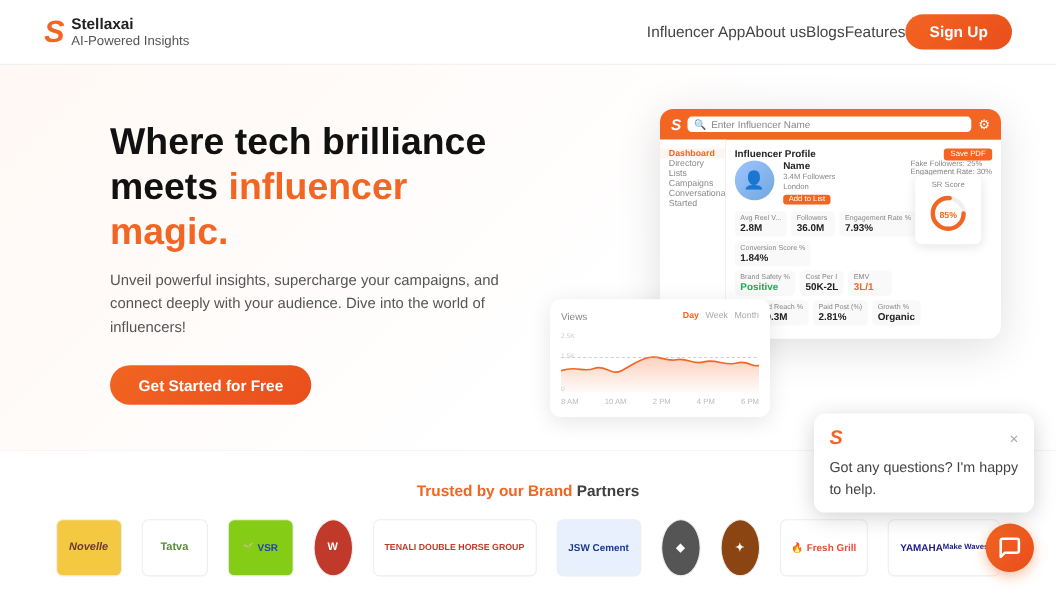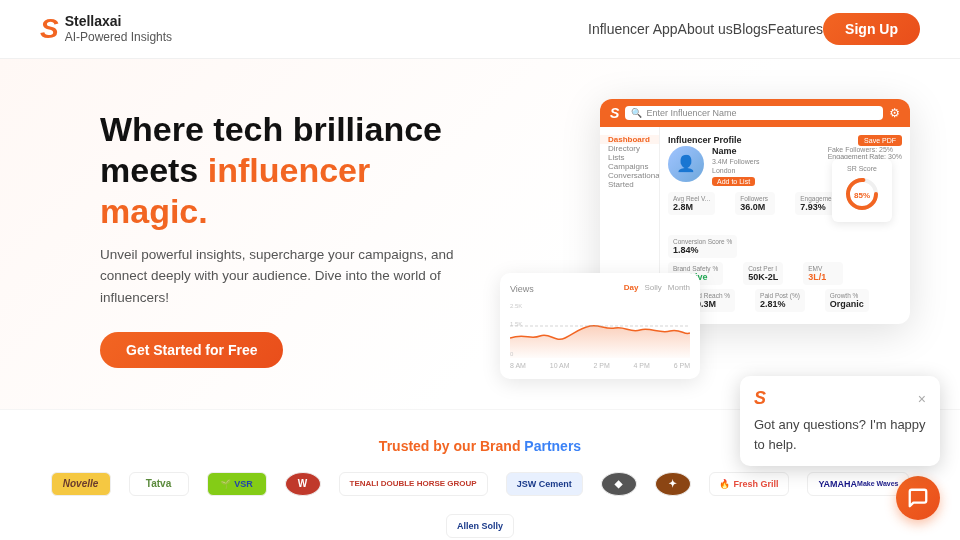--- a/index.html
+++ b/index.html
@@ -79,21 +79,21 @@
     .tag { background: #f26522; color: #fff; border-radius: 3px; padding: 1px 5px; font-size: 7px; }
     .sr-score-box {
       position: absolute; right: 18px; top: 60px;
       background: #fff; border-radius: 6px; box-shadow: 0 2px 10px rgba(0,0,0,0.1);
       padding: 6px 8px; text-align: center; width: 60px;
     }
     .sr-score-label { font-size: 7px; color: #888; }
     .sr-score-donut { width: 36px; height: 36px; margin: 4px auto; position: relative; }
     .sr-score-donut svg { width: 36px; height: 36px; }
 
-    .stats-row { display: flex; gap: 20px; margin-bottom: 4px; flex-wrap: wrap; }
+    .stats-row { display: flex; gap: 4px; margin-bottom: 4px; flex-wrap: wrap; }
     .stat-box { background: #f9f9f9; border-radius: 4px; padding: 3px 5px; min-width: 40px; }
     .stat-label { font-size: 6.5px; color: #888; }
     .stat-value { font-size: 9px; font-weight: 700; color: #222; }
     .stat-value.green { color: #22aa55; }
     .stat-value.orange { color: #f26522; }
 
     
     .chart-card {
       background: #fff; border-radius: 10px;
       box-shadow: 0 4px 20px rgba(0,0,0,0.10);
@@ -111,21 +111,21 @@
 
     
     .trusted-section {
       background: #fff; padding: 28px 40px 20px;
       border-top: 1px solid #f5f5f5;
     }
     .trusted-title { text-align: center; font-size: 14px; font-weight: 600; color: #333; margin-bottom: 18px; }
     .trusted-title span { color: #f26522; }
     .brand-logos { display: flex; align-items: center; justify-content: center; gap: 18px; flex-wrap: wrap; }
     .brand-logo {
-      height: 24px; display: flex; align-items: center; justify-content: center;
+      height: 52px; display: flex; align-items: center; justify-content: center;
       background: #f9f9f9; border-radius: 6px; padding: 4px 10px;
       font-size: 10px; font-weight: 700; color: #555; min-width: 60px;
       border: 1px solid #eee;
     }
     .brand-logo.novelle { background: #f5c842; color: #6b3c2e; font-style: italic; }
     .brand-logo.tatva { background: #fff; color: #5b8a3c; }
     .brand-logo.vsr { background: #84cc16; color: #2244aa; }
     .brand-logo.warrior { background: #c0392b; color: #fff; border-radius: 50%; width: 36px; min-width: 36px; padding: 0; }
     .brand-logo.tenali { background: #fff; color: #c0392b; font-size: 9px; }
     .brand-logo.jsw { background: #e8f0fe; color: #1a3a8a; }
@@ -287,21 +287,21 @@
           </div>
         </div>
       </div>
     </div>
 
     <div class="chart-card">
       <div class="chart-header">
         <span class="chart-views-label">Views</span>
         <div class="chart-tabs">
           <span class="chart-tab active">Day</span>
-          <span class="chart-tab">Solly</span>
+          <span class="chart-tab">Week</span>
           <span class="chart-tab">Month</span>
         </div>
       </div>
       <svg class="chart-area" viewBox="0 0 180 60" preserveAspectRatio="none">
         <defs>
           <linearGradient id="chartGrad" x1="0" y1="0" x2="0" y2="1">
             <stop offset="0%" stop-color="#f26522" stop-opacity="0.3"></stop>
             <stop offset="100%" stop-color="#f26522" stop-opacity="0.02"></stop>
           </linearGradient>
         </defs>
@@ -319,21 +319,21 @@
         <span>2 PM</span>
         <span>4 PM</span>
         <span>6 PM</span>
       </div>
     </div>
   </div>
 </section>
 
 <section class="trusted-section">
   <div class="trusted-title">
-    <span>Trusted by our Brand </span><span style="color:#3b82f6;margin-top:36px;">Partners</span>
+    <span>Trusted by our Brand </span><span style="color:#404040;margin-top:36px;">Partners</span>
   </div>
   <div class="brand-logos">
     <div class="brand-logo novelle">Novelle</div>
     <div class="brand-logo tatva" style="color:#5b8a3c;font-size:10px;">Tatva</div>
     <div class="brand-logo vsr" style="font-size:9px;">🌱 VSR</div>
     <div class="brand-logo warrior">W</div>
     <div class="brand-logo tenali" style="font-size:8px;color:#c0392b;font-weight:900;">TENALI DOUBLE HORSE GROUP</div>
     <div class="brand-logo jsw" style="font-size:9px;color:#1a3a8a;">JSW Cement</div>
     <div class="brand-logo round1">◆</div>
     <div class="brand-logo round2">✦</div>

